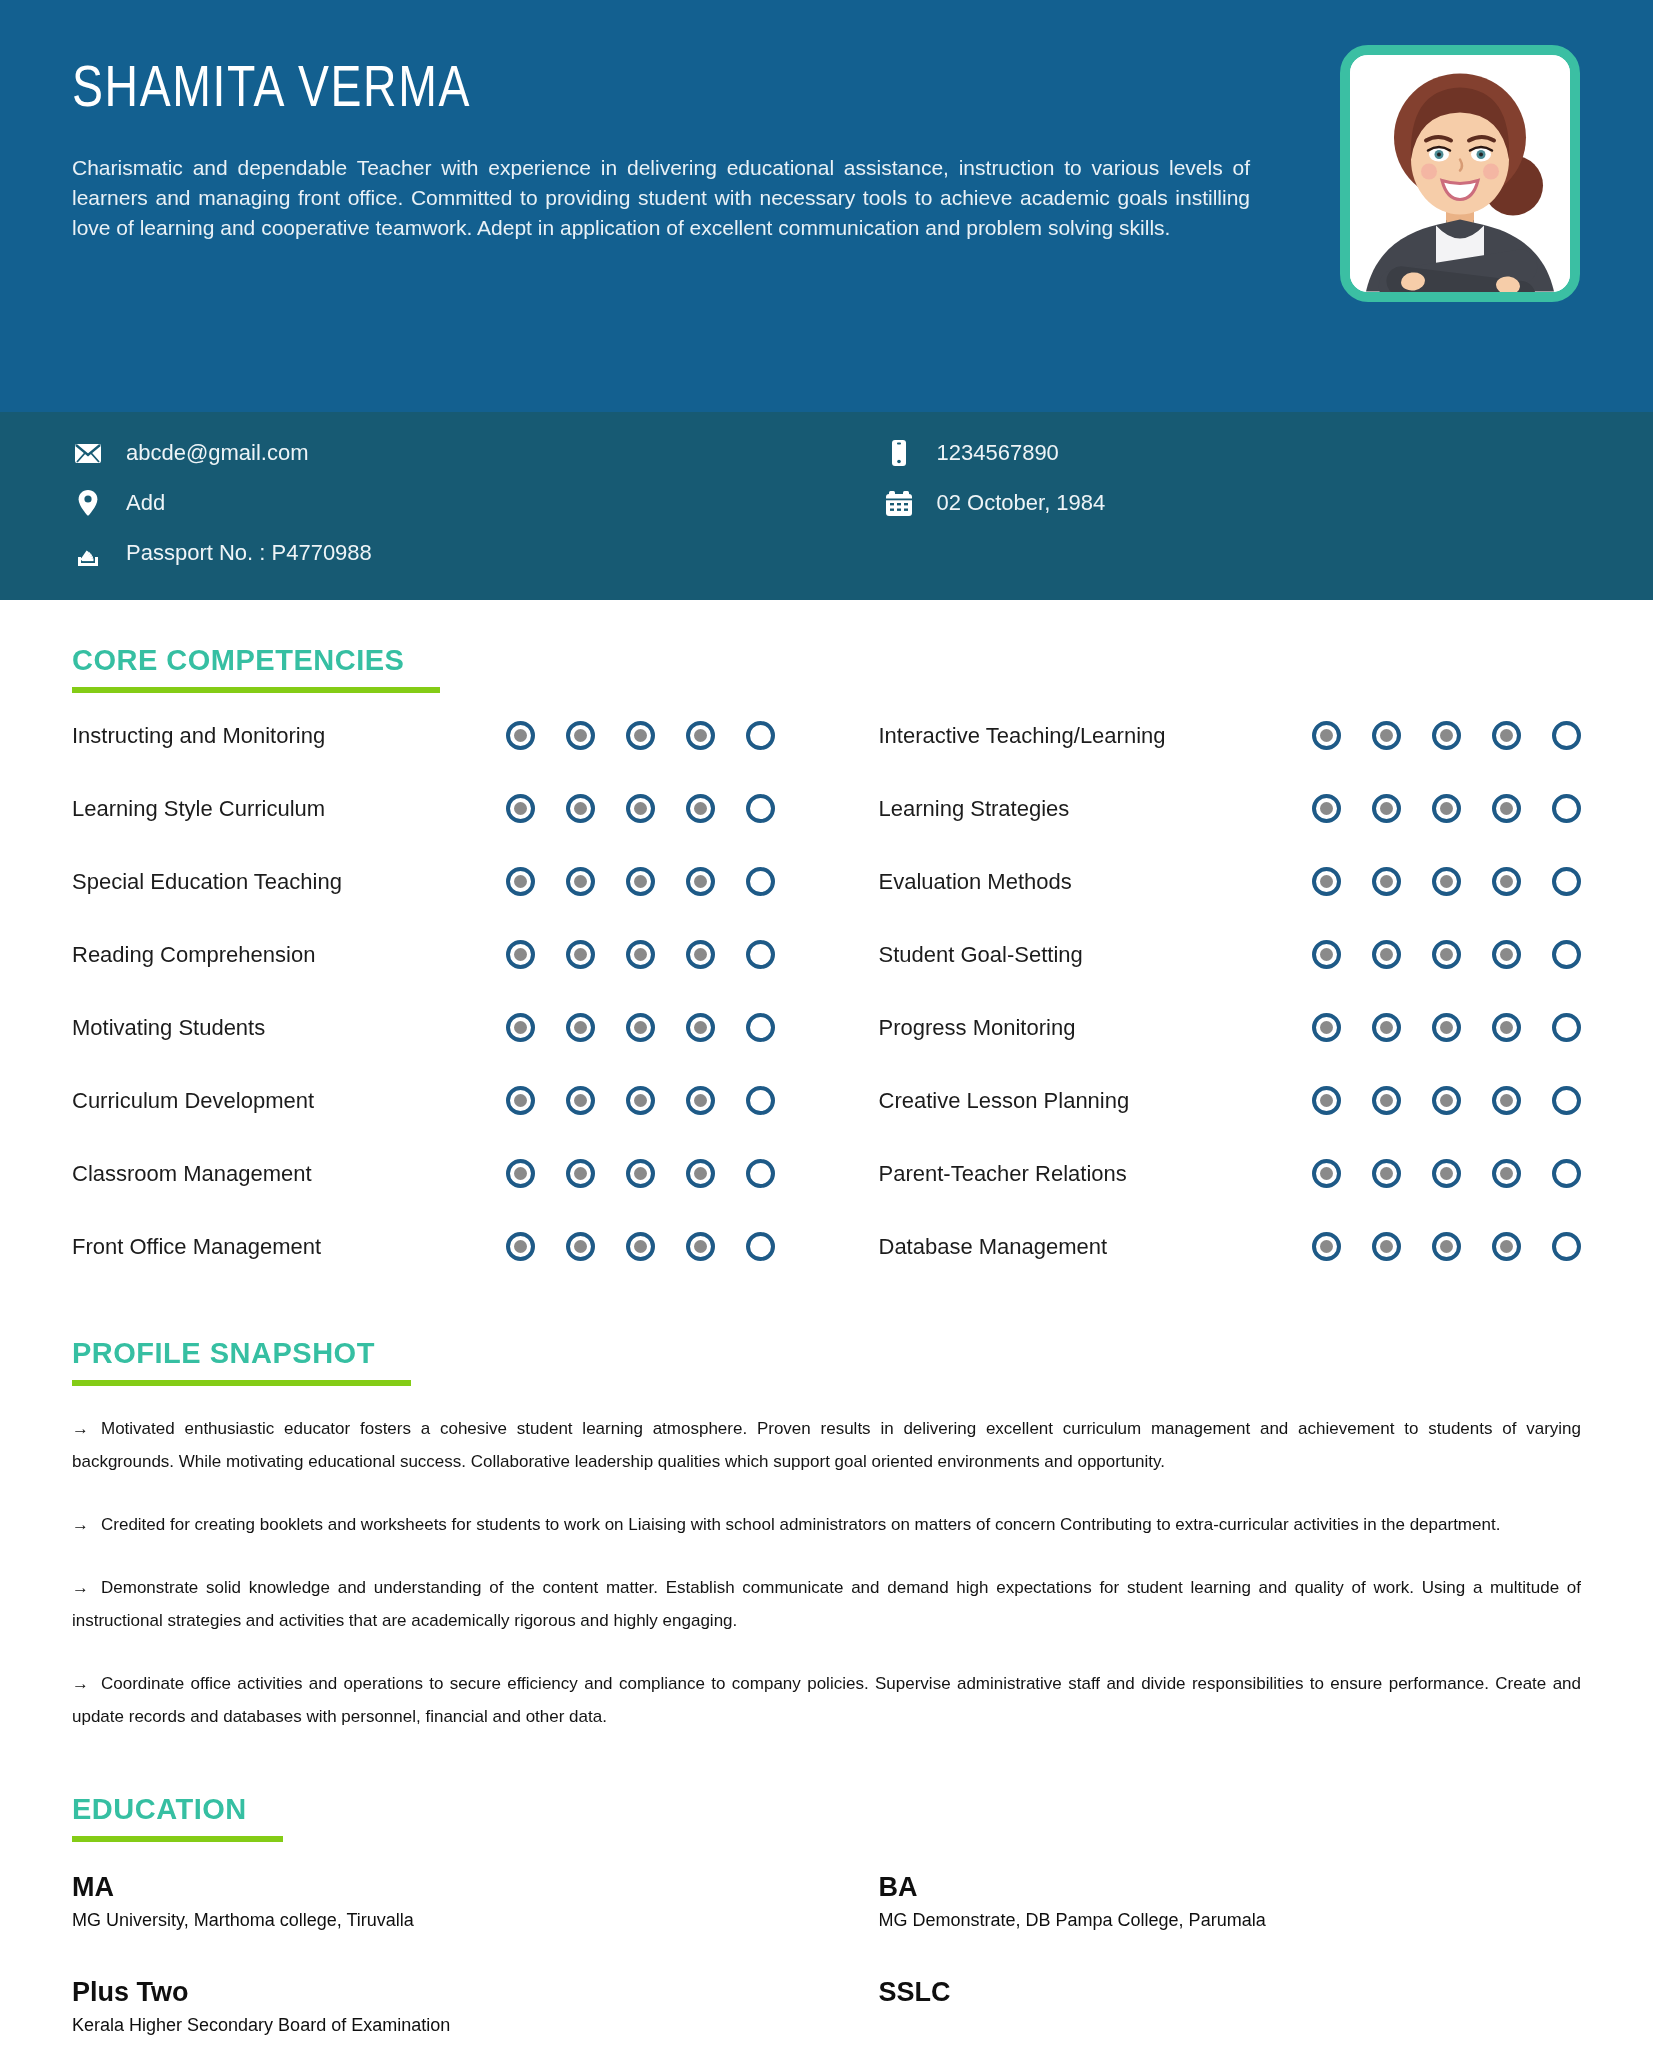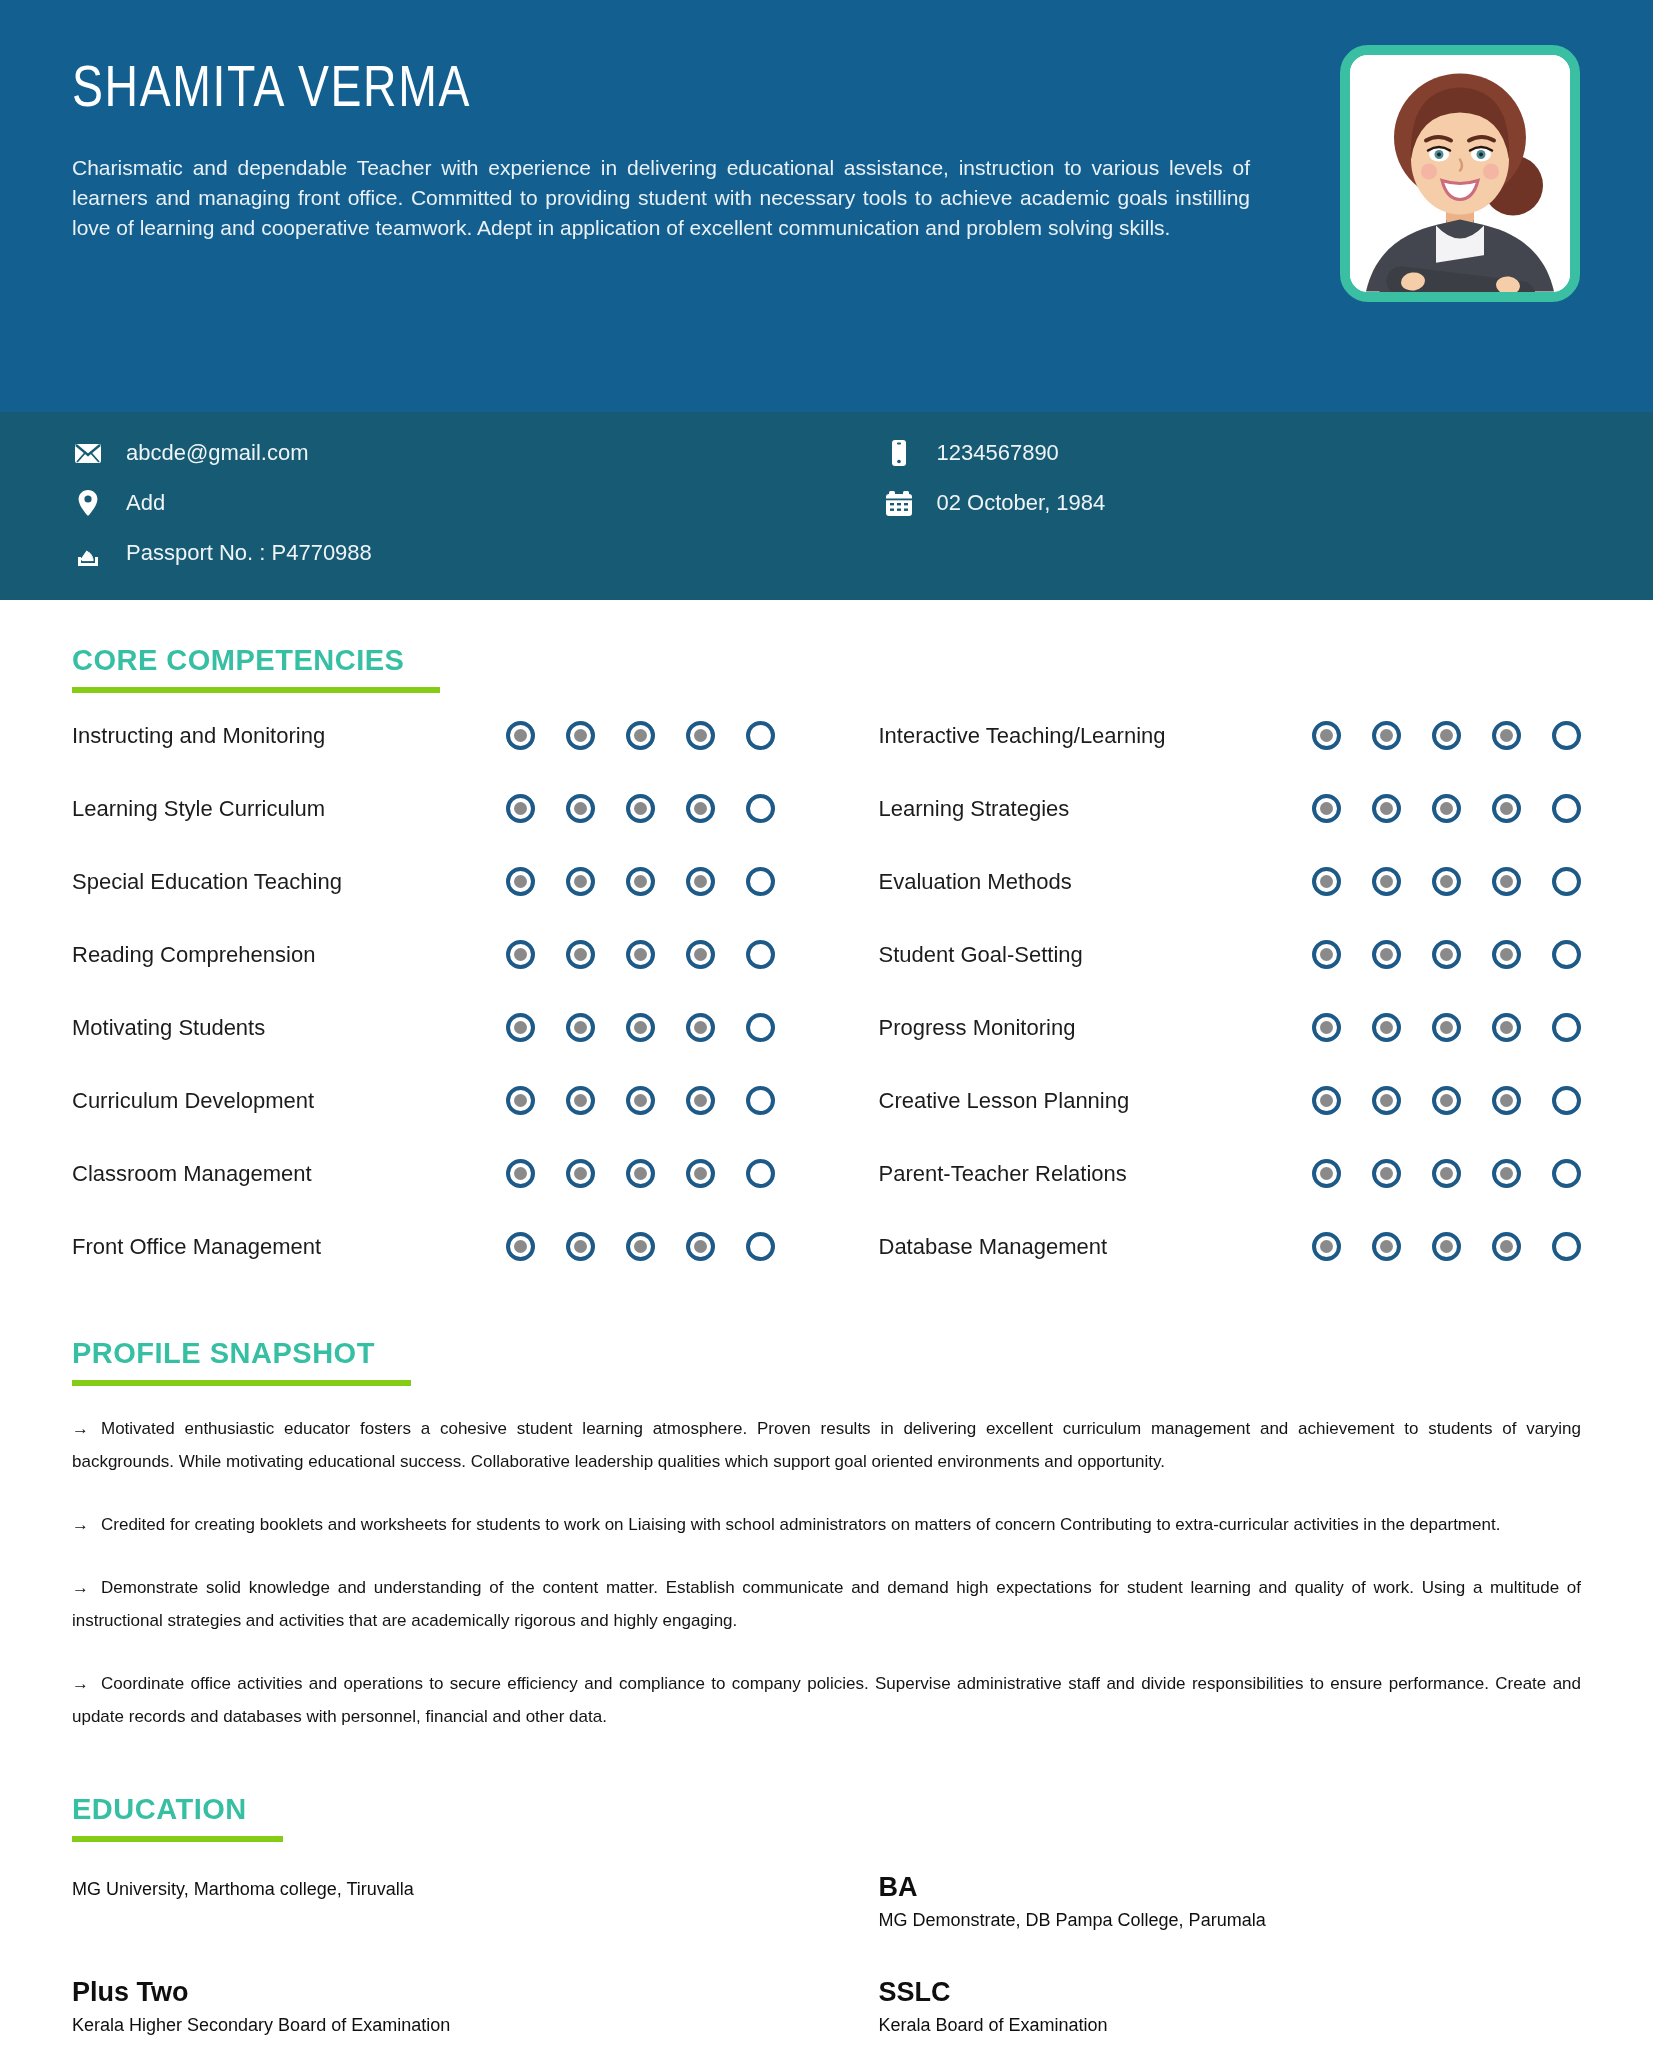--- a/index.html
+++ b/index.html
@@ -376,30 +376,30 @@
         <p class="bullet"><span class="arrow">→</span>Credited for creating booklets and worksheets for students to work on Liaising with school administrators on matters of concern Contributing to extra-curricular activities in the department.</p>
         <p class="bullet"><span class="arrow">→</span>Demonstrate solid knowledge and understanding of the content matter. Establish communicate and demand high expectations for student learning and quality of work. Using a multitude of instructional strategies and activities that are academically rigorous and highly engaging.</p>
         <p class="bullet"><span class="arrow">→</span>Coordinate office activities and operations to secure efficiency and compliance to company policies. Supervise administrative staff and divide responsibilities to ensure performance. Create and update records and databases with personnel, financial and other data.</p>
       </div>
   </div>
 
   <div class="section-wrap" style="margin-top:60px;">
     <h2 class="section-title">EDUCATION</h2>
     <div class="edu-grid" id="edu-grid">
         <div class="edu-item">
+          <div class="edu-degree">MA</div>
           <div class="edu-inst">MG University, Marthoma college, Tiruvalla</div>
         </div>
         <div class="edu-item">
           <div class="edu-degree">BA</div>
           <div class="edu-inst">MG Demonstrate, DB Pampa College, Parumala</div>
         </div>
         <div class="edu-item">
           <div class="edu-degree">Plus Two</div>
           <div class="edu-inst">Kerala Higher Secondary Board of Examination</div>
         </div>
         <div class="edu-item">
           <div class="edu-degree">SSLC</div>
-          <div class="edu-inst">Kerala Board of Examination</div>
         </div>
       </div>
   </div>
 
 </div>
 
 </body></html>

